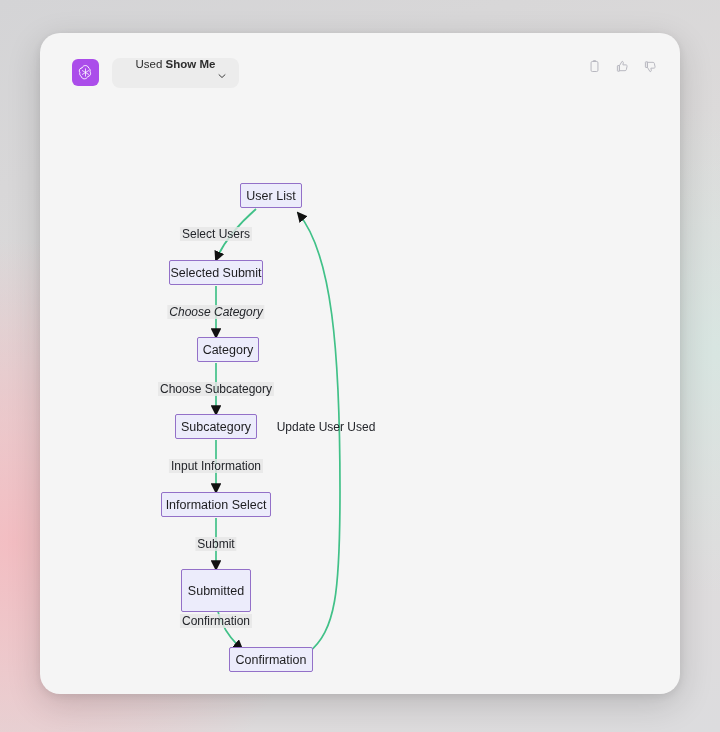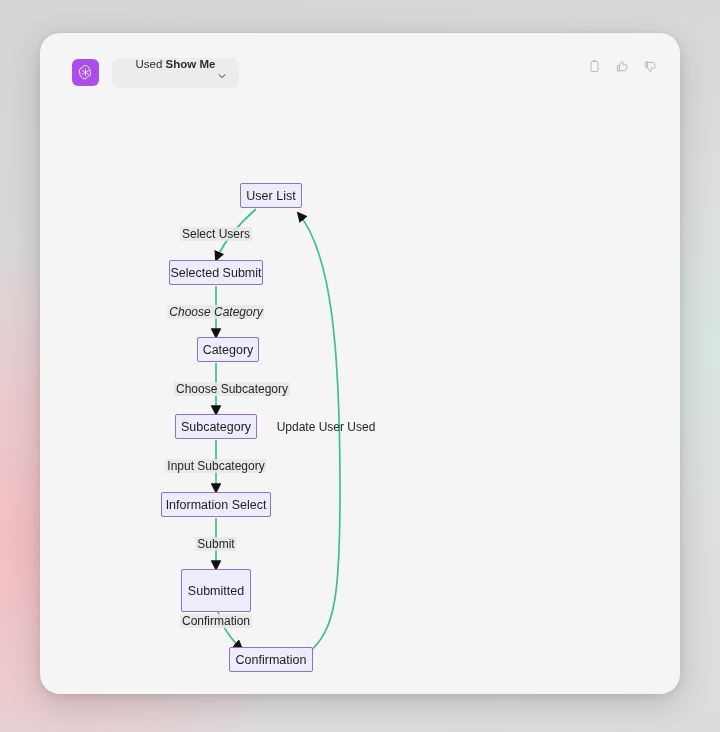--- a/index.html
+++ b/index.html
@@ -224,20 +224,20 @@
     </div>
     <div class="node" style="left:141px; top:408px; width:70px; height:43px;">
       <span>Submitted</span>
     </div>
     <div class="node" style="left:189px; top:486px; width:84px; height:25px;">
       <span>Confirmation</span>
     </div>
 
     <div class="edge-label" style="left:176px; top:66px;">Select Users</div>
     <div class="edge-label" style="left:176px; top:144px;font-style:italic;">Choose Category</div>
-    <div class="edge-label" style="left:176px; top:221px;margin-left:16px;">Choose Subcategory</div>
-    <div class="edge-label" style="left:176px; top:298px;">Input Subcategory</div>
+    <div class="edge-label" style="left:176px; top:221px;">Choose Subcategory</div>
+    <div class="edge-label" style="left:176px; top:298px;">Input Information</div>
     <div class="edge-label" style="left:176px; top:376px;">Submit</div>
     <div class="edge-label" style="left:176px; top:453px;">Confirmation</div>
     <div class="edge-label" style="left:286px; top:259px; background:transparent;">Update User Used</div>
   </div>
 
 </div>
 
 </body></html>

